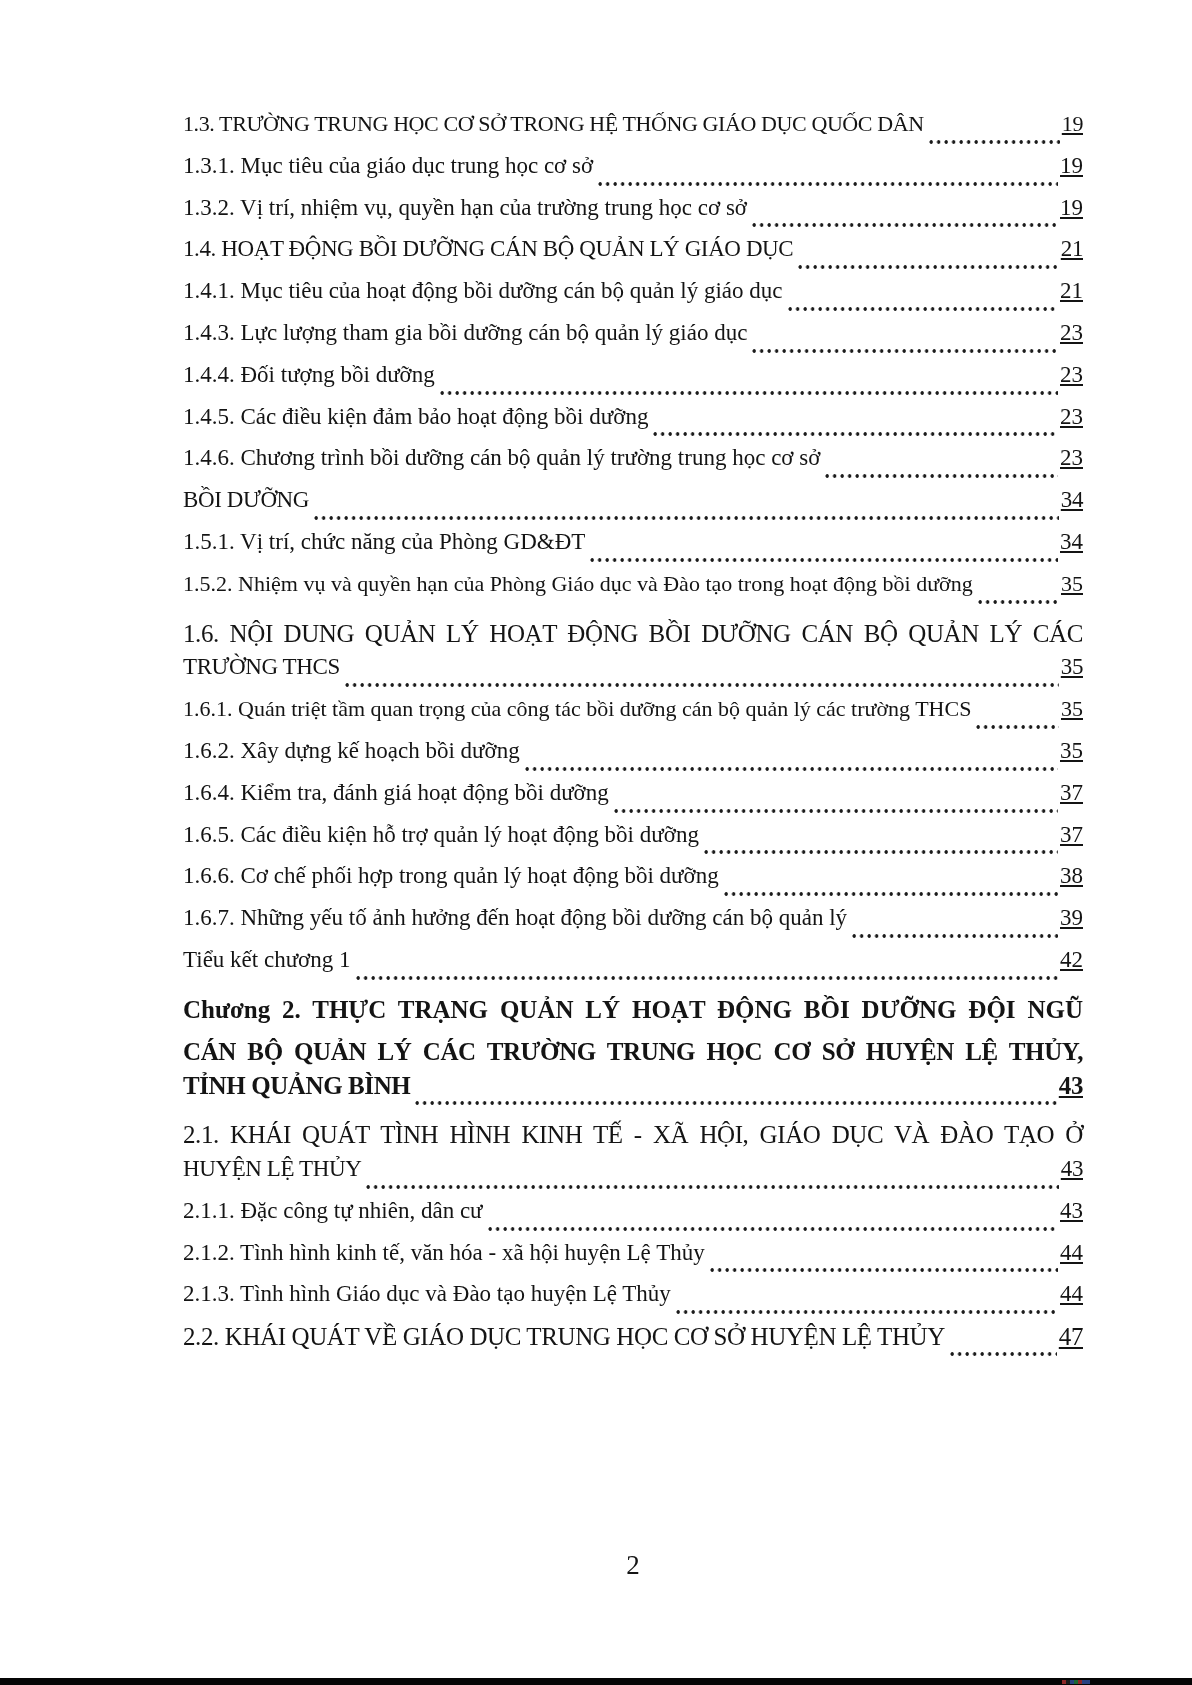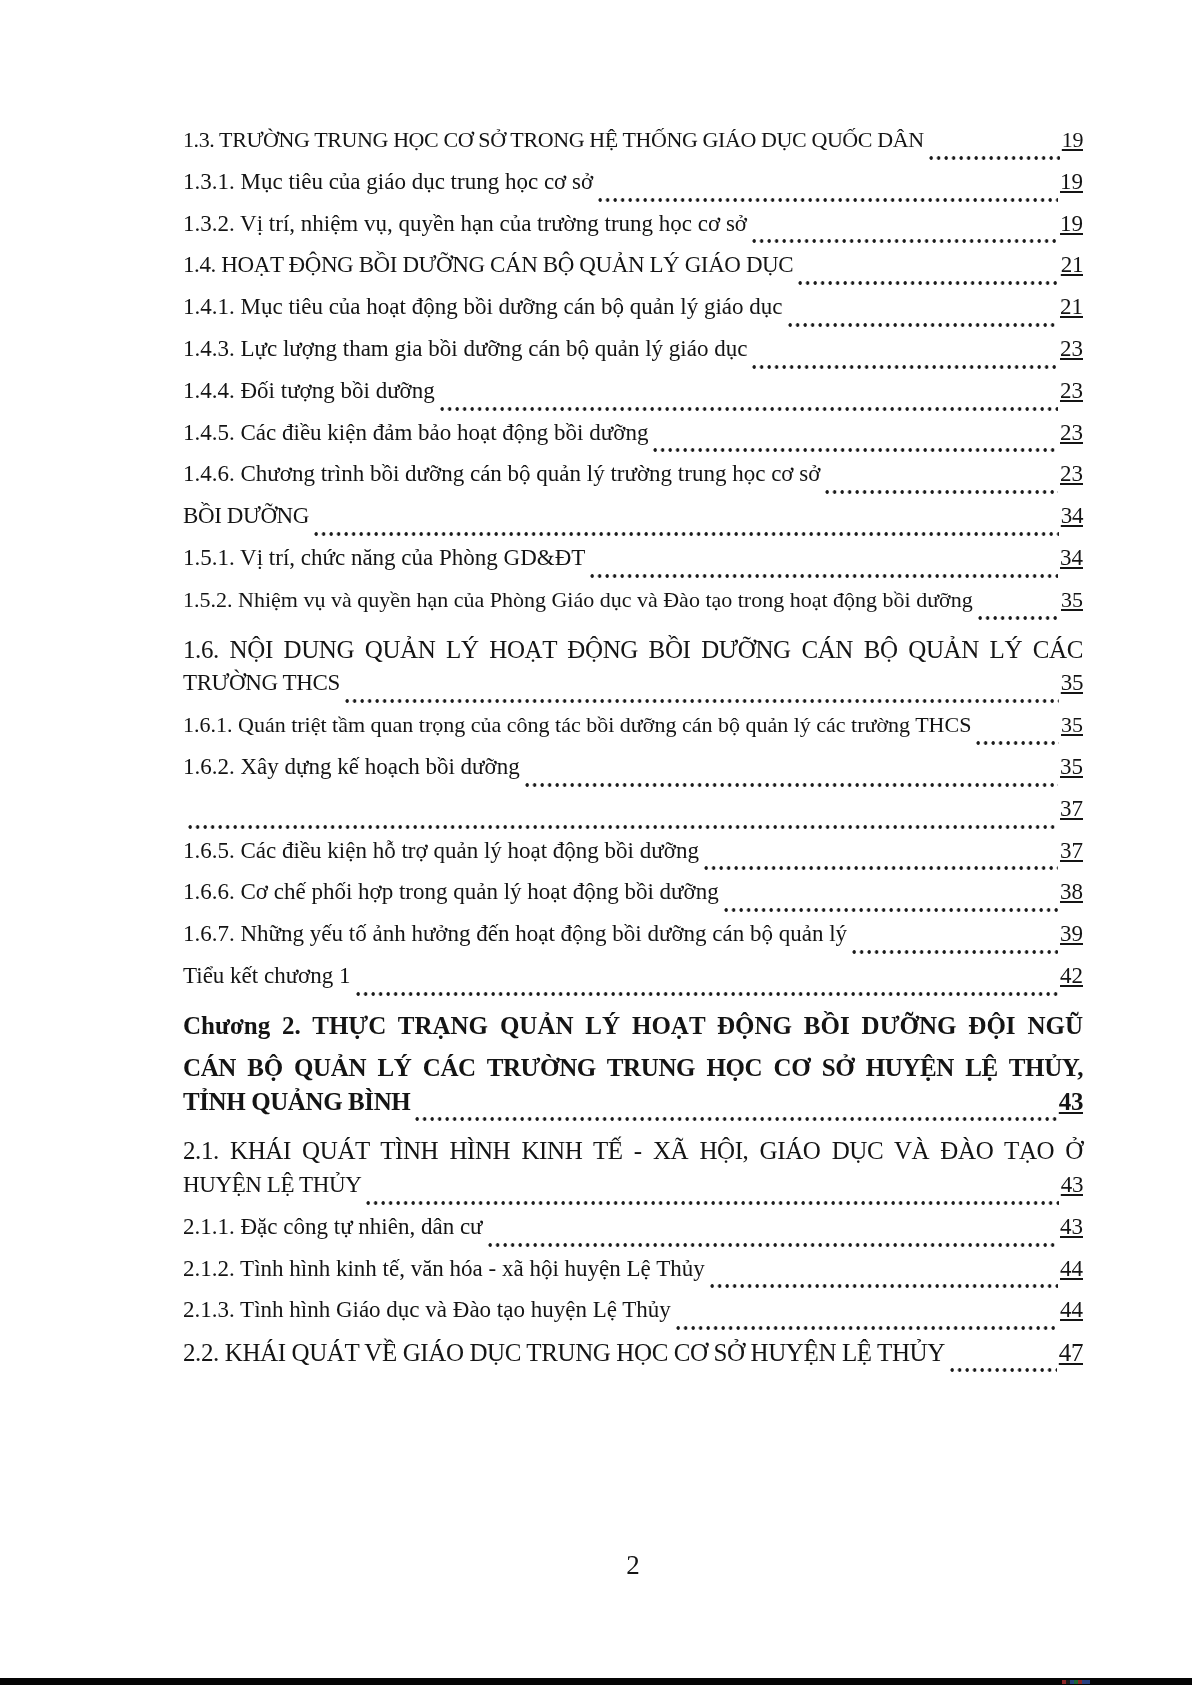--- a/index.html
+++ b/index.html
@@ -6,21 +6,21 @@
   .page {
     position:relative;
     width:1192px; height:1685px;
     background:#ffffff;
     overflow:hidden;
     font-family:"Liberation Serif","DejaVu Serif",serif;
     color:#141414;
   }
   .toc {
     position:absolute;
-    left:183px; top:127px;
+    left:183px; top:111px;
     width:900px;
   }
   .line {
     display:flex;
     align-items:baseline;
     height:41.8px;
     font-size:23px;
     white-space:nowrap;
   }
   .line .t { flex:0 0 auto; }
@@ -143,20 +143,21 @@
         <span class="t">1.6.1. Quán triệt tầm quan trọng của công tác bồi dưỡng cán bộ quản lý các trường THCS</span>
         <span class="dots"></span>
         <span class="pg">35</span>
       </div>
       <div class="line">
         <span class="t">1.6.2. Xây dựng kế hoạch bồi dưỡng</span>
         <span class="dots"></span>
         <span class="pg">35</span>
       </div>
       <div class="line">
+        <span class="t">1.6.4. Kiểm tra, đánh giá hoạt động bồi dưỡng</span>
         <span class="dots"></span>
         <span class="pg">37</span>
       </div>
       <div class="line">
         <span class="t">1.6.5. Các điều kiện hỗ trợ quản lý hoạt động bồi dưỡng</span>
         <span class="dots"></span>
         <span class="pg">37</span>
       </div>
       <div class="line">
         <span class="t">1.6.6. Cơ chế phối hợp trong quản lý hoạt động bồi dưỡng</span>

